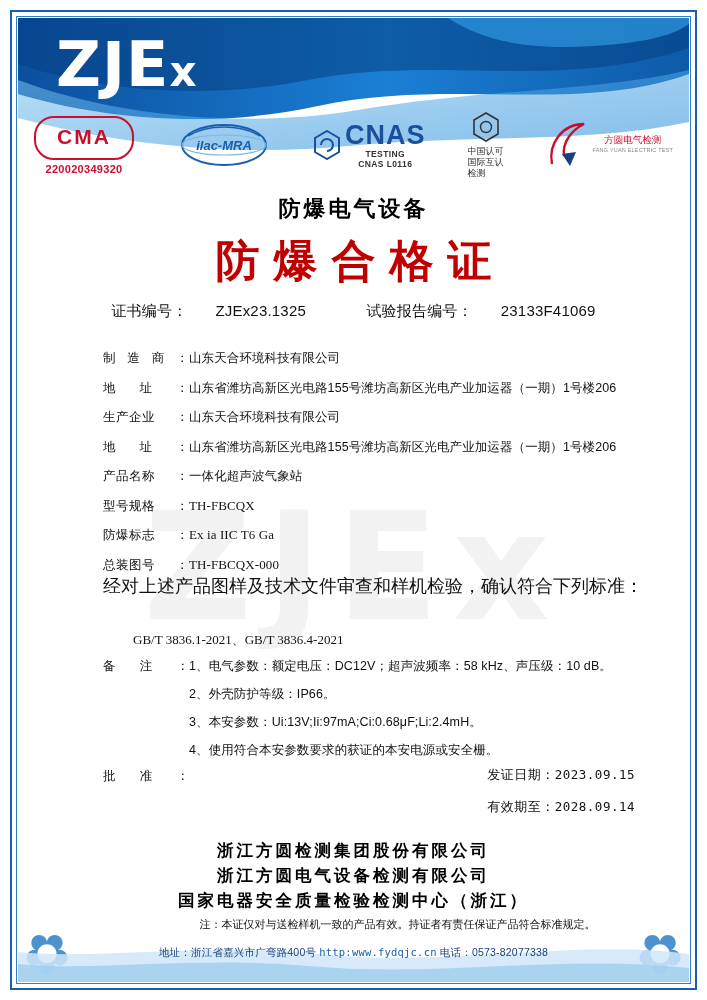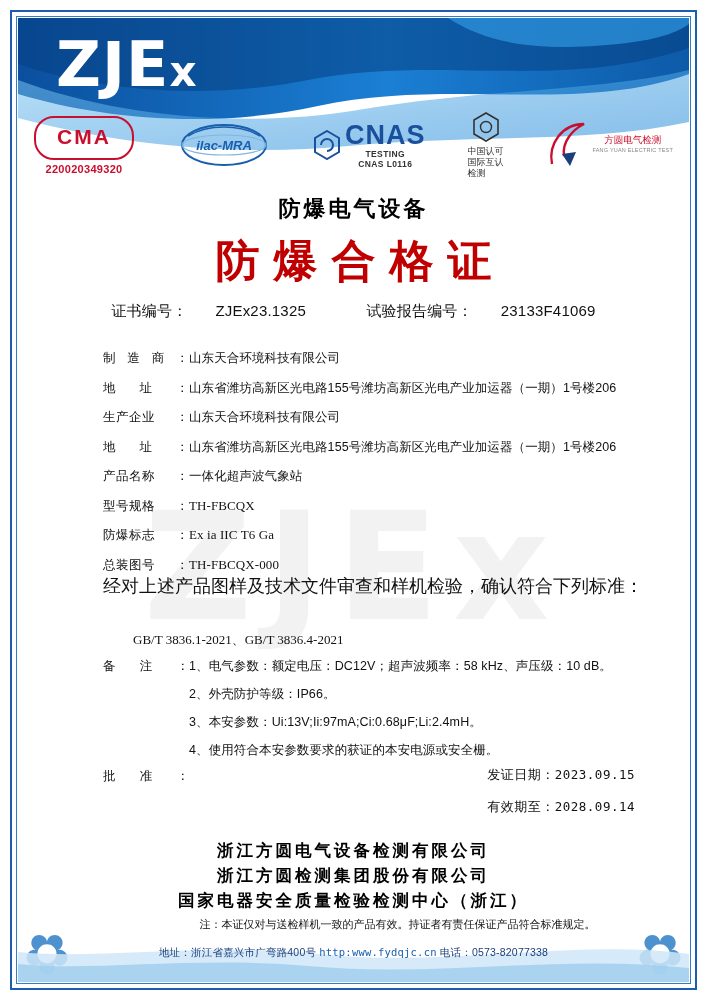--- a/index.html
+++ b/index.html
@@ -521,22 +521,22 @@
     <span>批</span>
     <span>准</span>
     <span>：</span>
   </div>
   <div class="dates">
     <div><span>发证日期：</span><span class="dv">2023.09.15</span></div>
     <div><span>有效期至：</span><span class="dv">2028.09.14</span></div>
   </div>
 
   <div class="issuer">
+    <div>浙江方圆检测集团股份有限公司</div>
     <div>浙江方圆电气设备检测有限公司</div>
-    <div>浙江方圆检测集团股份有限公司</div>
     <div>国家电器安全质量检验检测中心（浙江）</div>
   </div>
 
   <div class="note">注：本证仅对与送检样机一致的产品有效。持证者有责任保证产品符合标准规定。</div>
 
   <div class="footer">
     <svg width="671" height="48" viewBox="0 0 671 48">
       <path d="M0,48 H671 V20 C560,4 430,34 300,20 C190,8 80,26 0,18 Z" fill="#cfe6f8" opacity="0.85"></path>
       <path d="M0,48 H671 V34 C540,20 420,44 290,32 C180,22 70,38 0,30 Z" fill="#9fcdee" opacity="0.8"></path>
     </svg>

